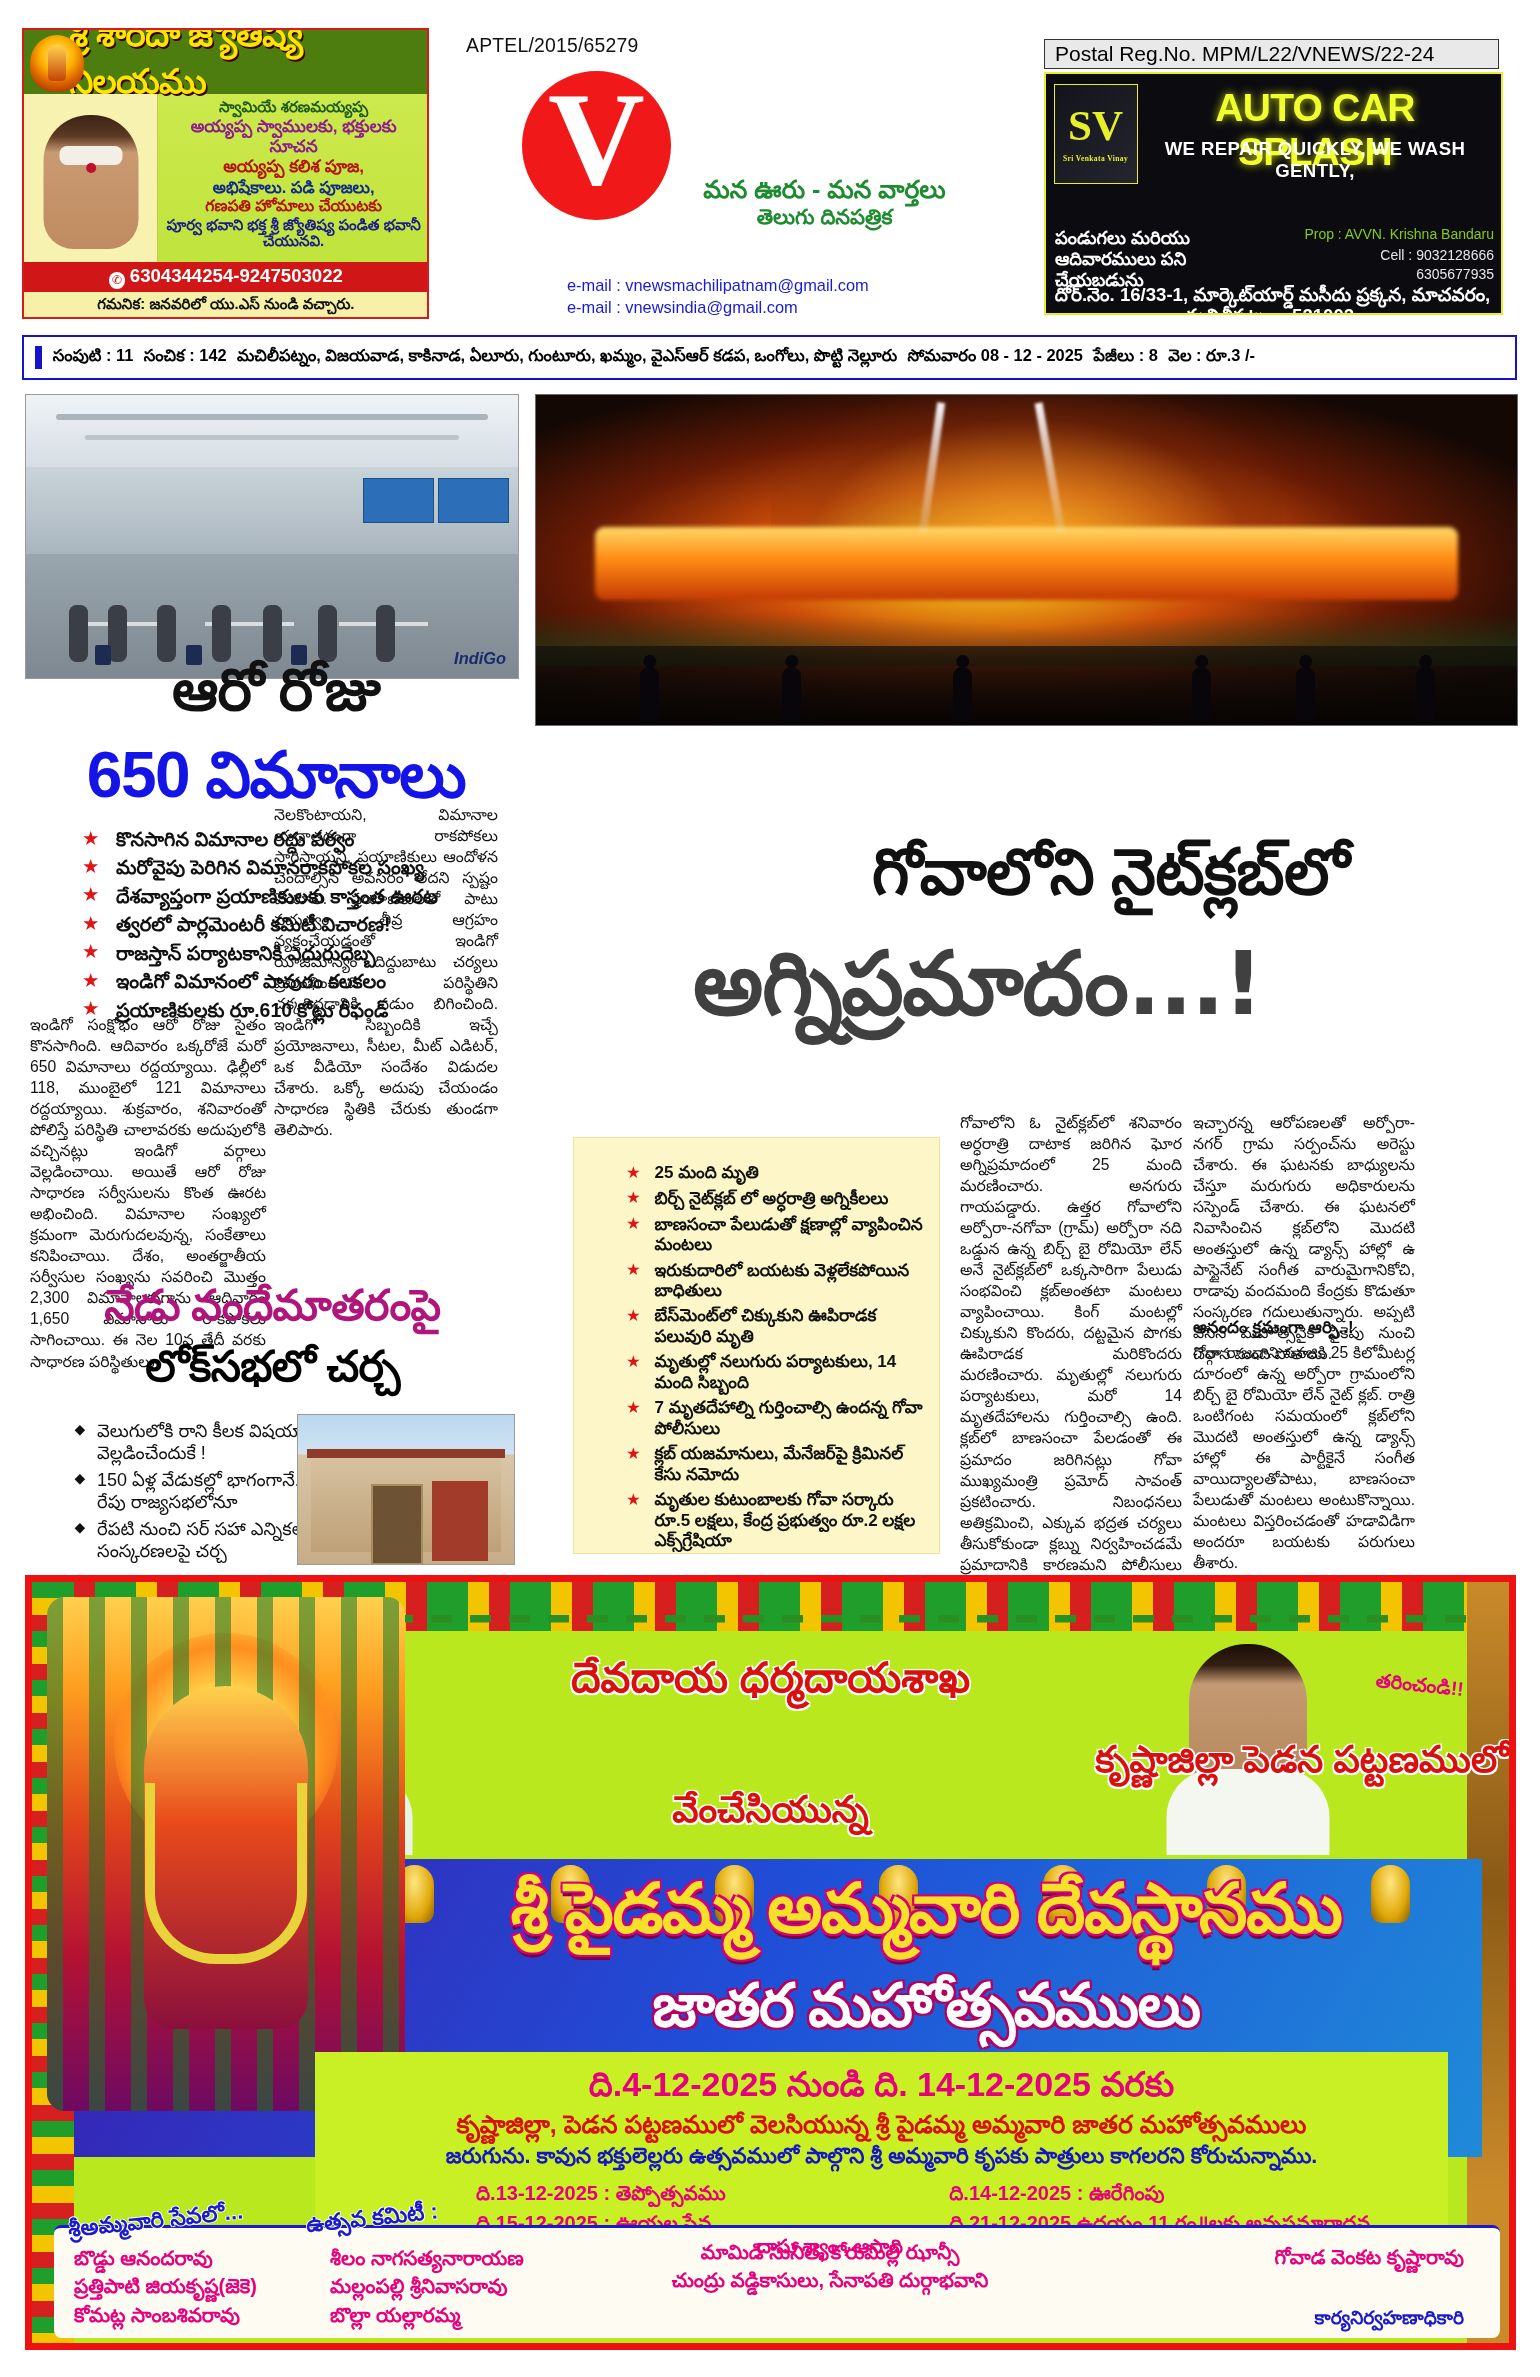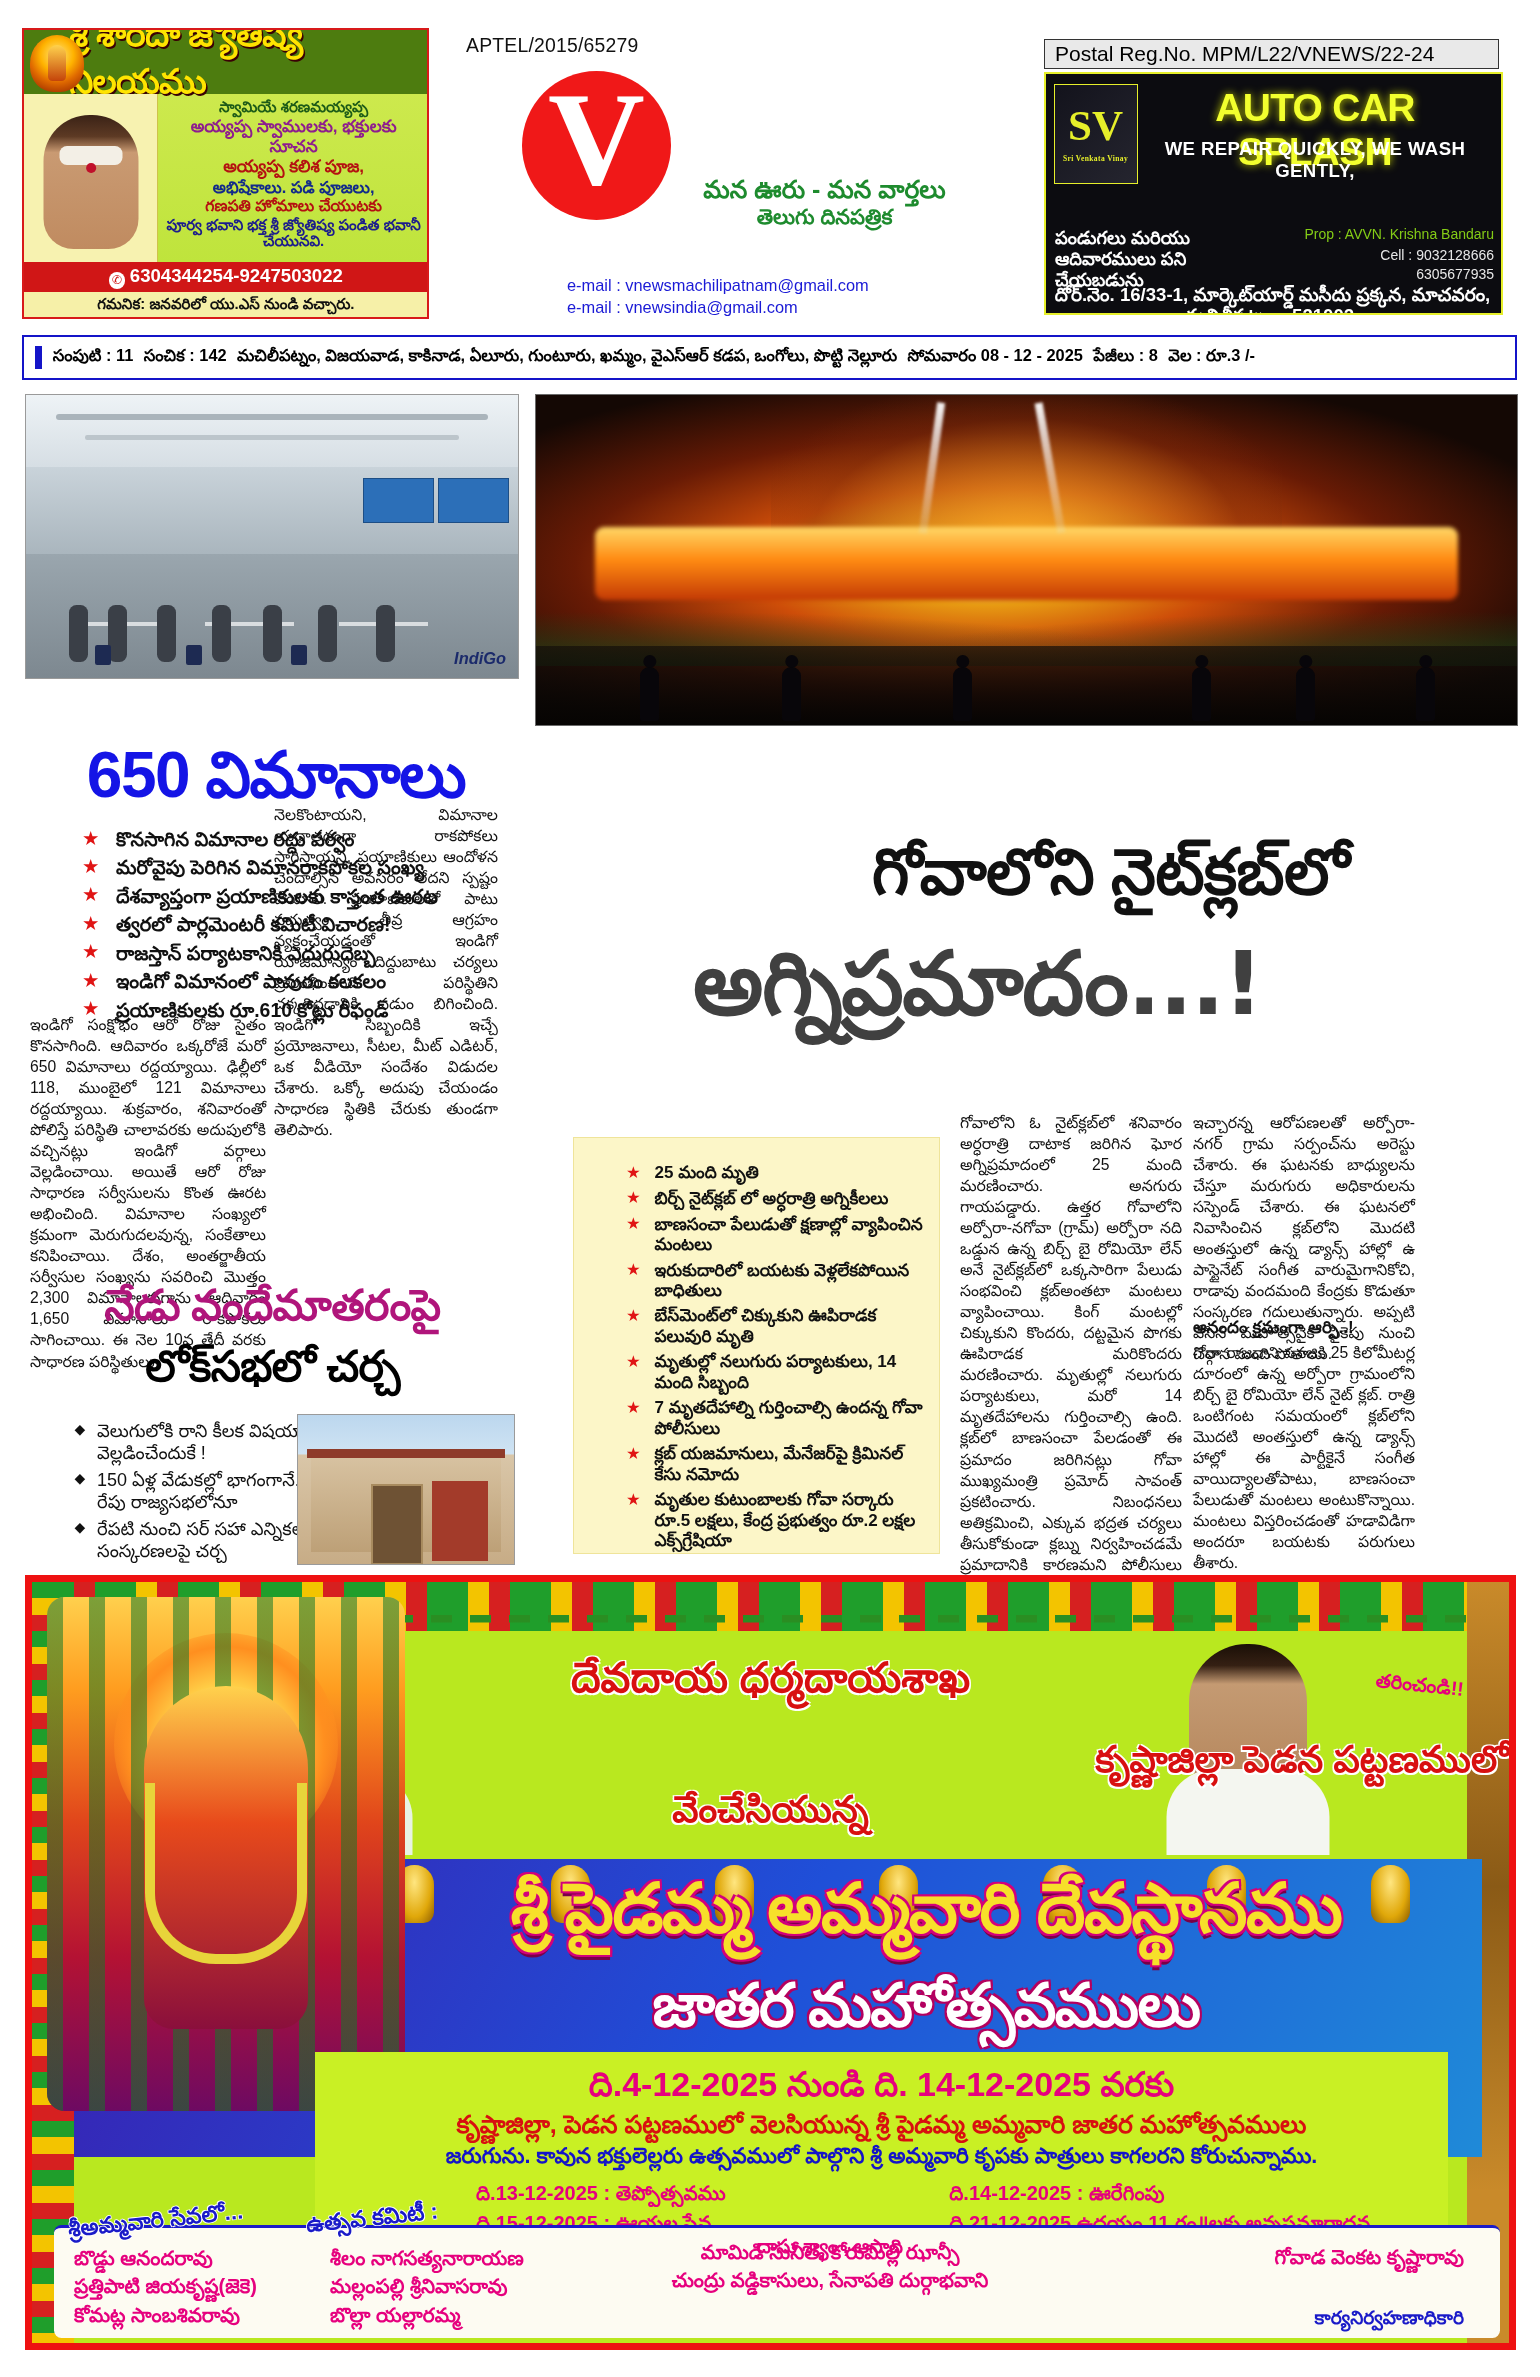--- a/index.html
+++ b/index.html
@@ -531,20 +531,21 @@
     <div class="fire-trees"></div>
     <div class="fire-ground"></div>
     <div class="fire-person" style="left:104px;"></div>
     <div class="fire-person" style="left:246px;"></div>
     <div class="fire-person" style="left:417px;"></div>
     <div class="fire-person" style="left:656px;"></div>
     <div class="fire-person" style="left:760px;"></div>
     <div class="fire-person" style="left:880px;"></div>
   </div>
 
+  <div class="kicker-aro">ఆరో రోజు</div>
   <div class="head-650">650 విమానాలు</div>
 
   <ul class="bullets-left">
     <li>కొనసాగిన విమానాల రద్దు పర్వం</li>
     <li>మరోవైపు పెరిగిన విమానరాకపోకల సంఖ్య</li>
     <li>దేశవ్యాప్తంగా ప్రయాణికులకు కాస్తంత ఊరట</li>
     <li>త్వరలో పార్లమెంటరీ కమిటీ విచారణ!</li>
     <li>రాజస్తాన్ పర్యాటకానికి ఎదురుదెబ్బ</li>
     <li>ఇండిగో విమానంలో పావురం కలకలం</li>
     <li>ప్రయాణికులకు రూ.610 కోట్లు రీఫండ్</li>

